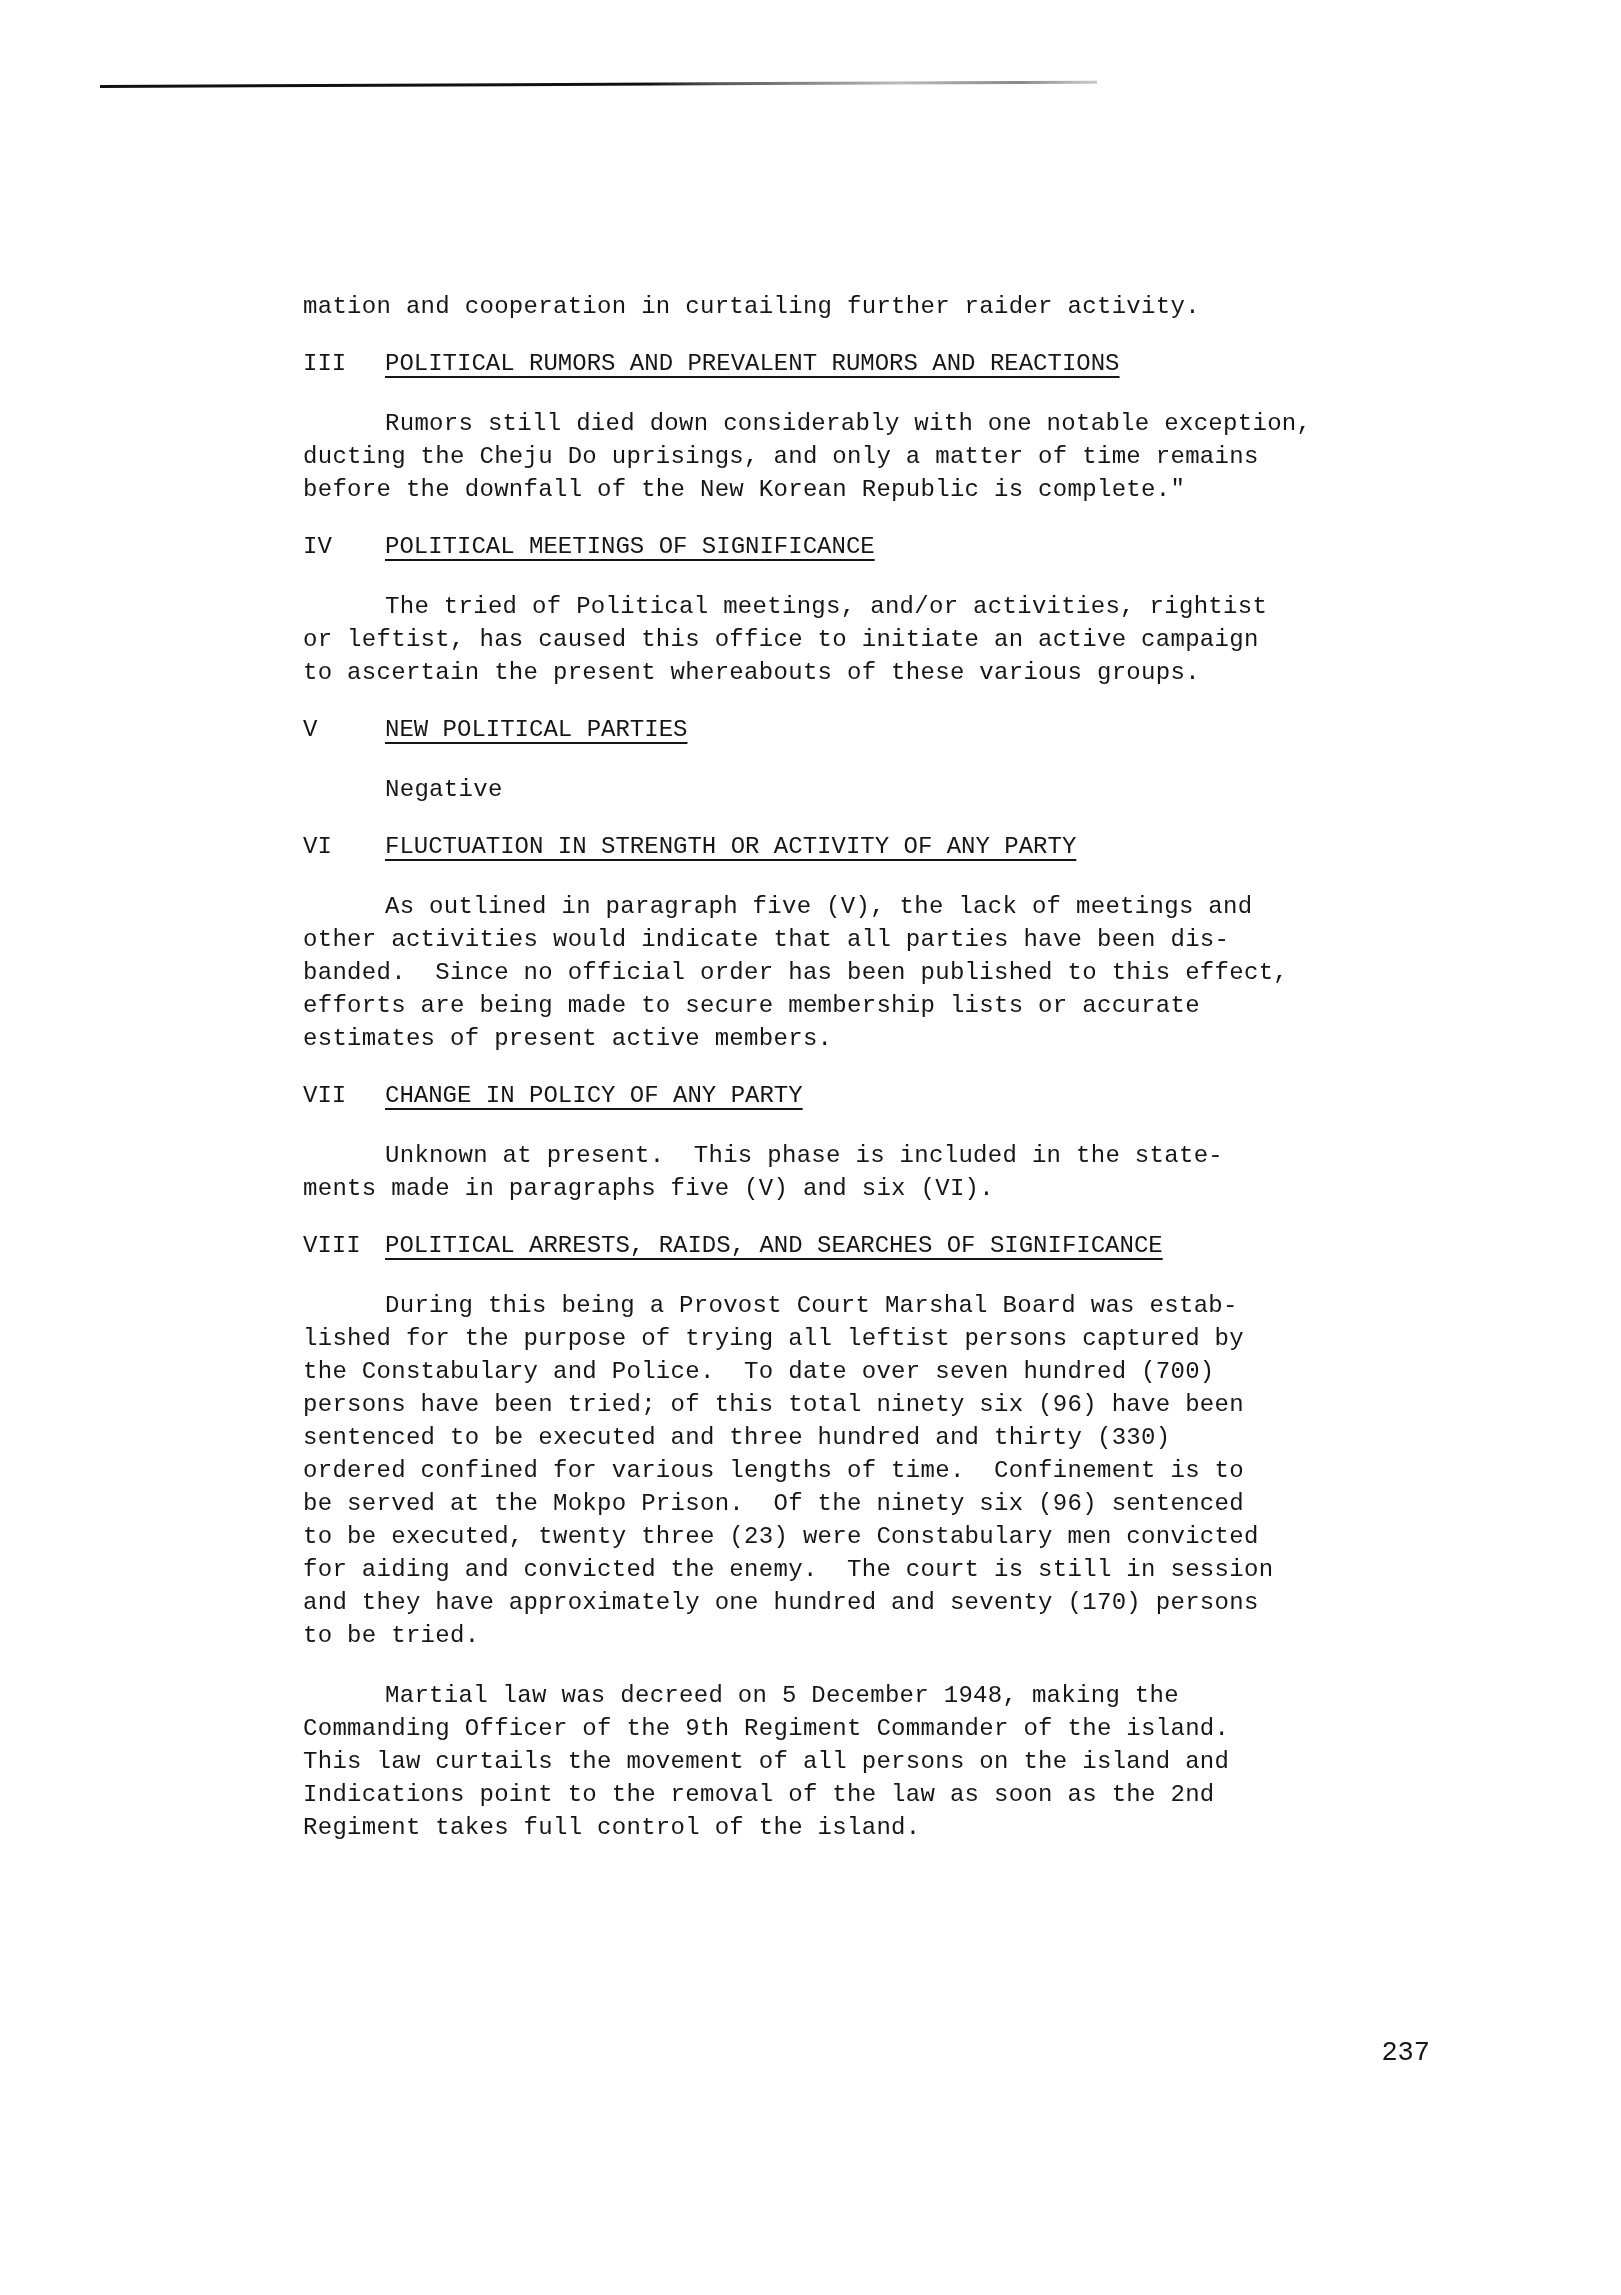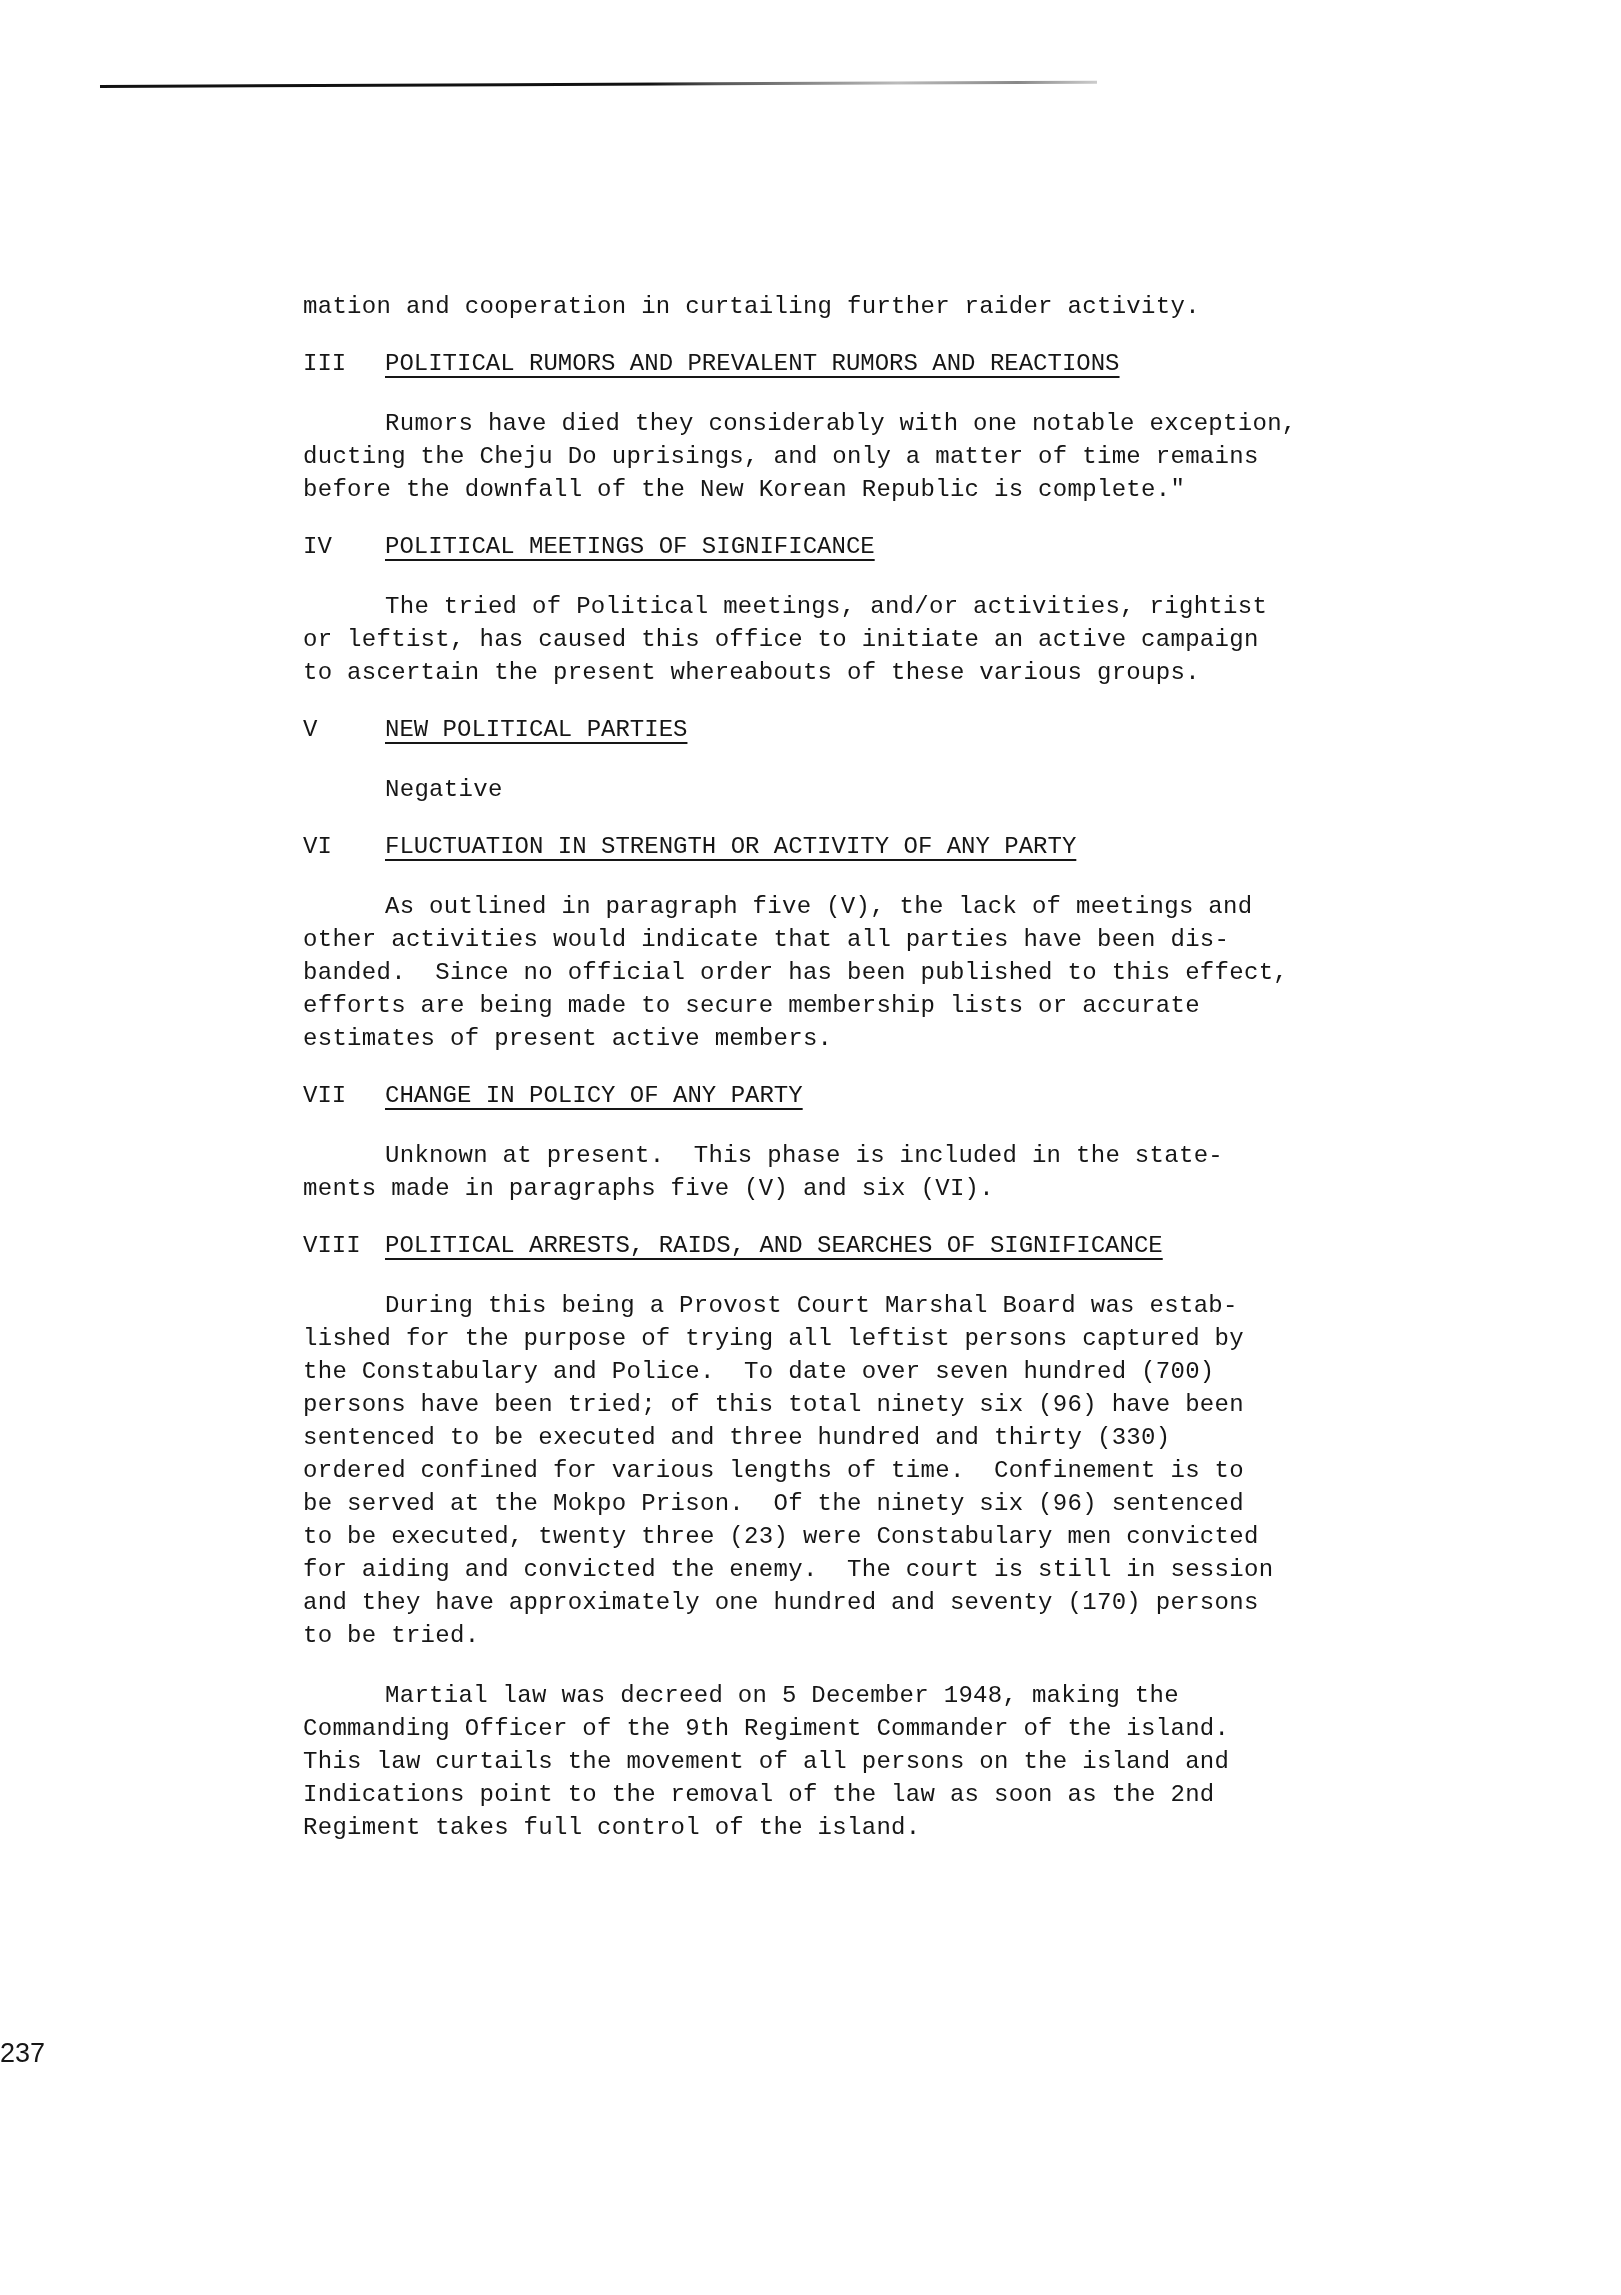--- a/index.html
+++ b/index.html
@@ -11,38 +11,38 @@
   .page { position: absolute; left: 303px; top: 290px; width: 1083px; }
   .line { font-size: 24px; line-height: 33px; white-space: pre; letter-spacing: 0.3px; }
   .para { margin: 0; }
   .para .line:first-child { text-indent: 0; }
   .indent { padding-left: 82px; }
   .heading { display: flex; font-size: 24px; line-height: 32px; margin-top: 25px; margin-bottom: 27px; }
   .heading .num { width: 82px; flex: none; }
   .heading .title { text-decoration: underline; text-decoration-thickness: 2.4px; text-underline-offset: 5.5px; }
   .bold { font-weight: normal; }
   .gap { height: 27px; }
-  .page-number { position: absolute; top: 2038px; left: 0; width: 1430px; text-align: left;
-                 font-family: Liberation Sans, sans-serif; font-size: 27px; }
+  .page-number { position: absolute; top: 2038px; left: 0; width: 1430px; text-align: right;
+                 font-family: Liberation Mono, monospace; font-size: 27px; }
 </style>
 </head>
 <body>
 
 <div class="top-rule"></div>
 
 <div class="page">
 
   <div class="line">mation and cooperation in curtailing further raider activity.</div>
 
   <div class="heading">
     <span class="num">III</span>
     <span class="title">POLITICAL RUMORS AND PREVALENT RUMORS AND REACTIONS</span>
   </div>
   <div class="para">
-    <div class="line indent">Rumors have died they considerably with one notable exception,</div>
+    <div class="line indent">Rumors still died down considerably with one notable exception,</div>
     <div class="line">ducting the Cheju Do uprisings, and only a matter of time remains</div>
     <div class="line">before the downfall of the New Korean Republic is complete."</div>
   </div>
 
   <div class="heading">
     <span class="num">IV</span>
     <span class="title">POLITICAL MEETINGS OF SIGNIFICANCE</span>
   </div>
   <div class="para">
     <div class="line indent">The tried of Political meetings, and/or activities, rightist</div>

